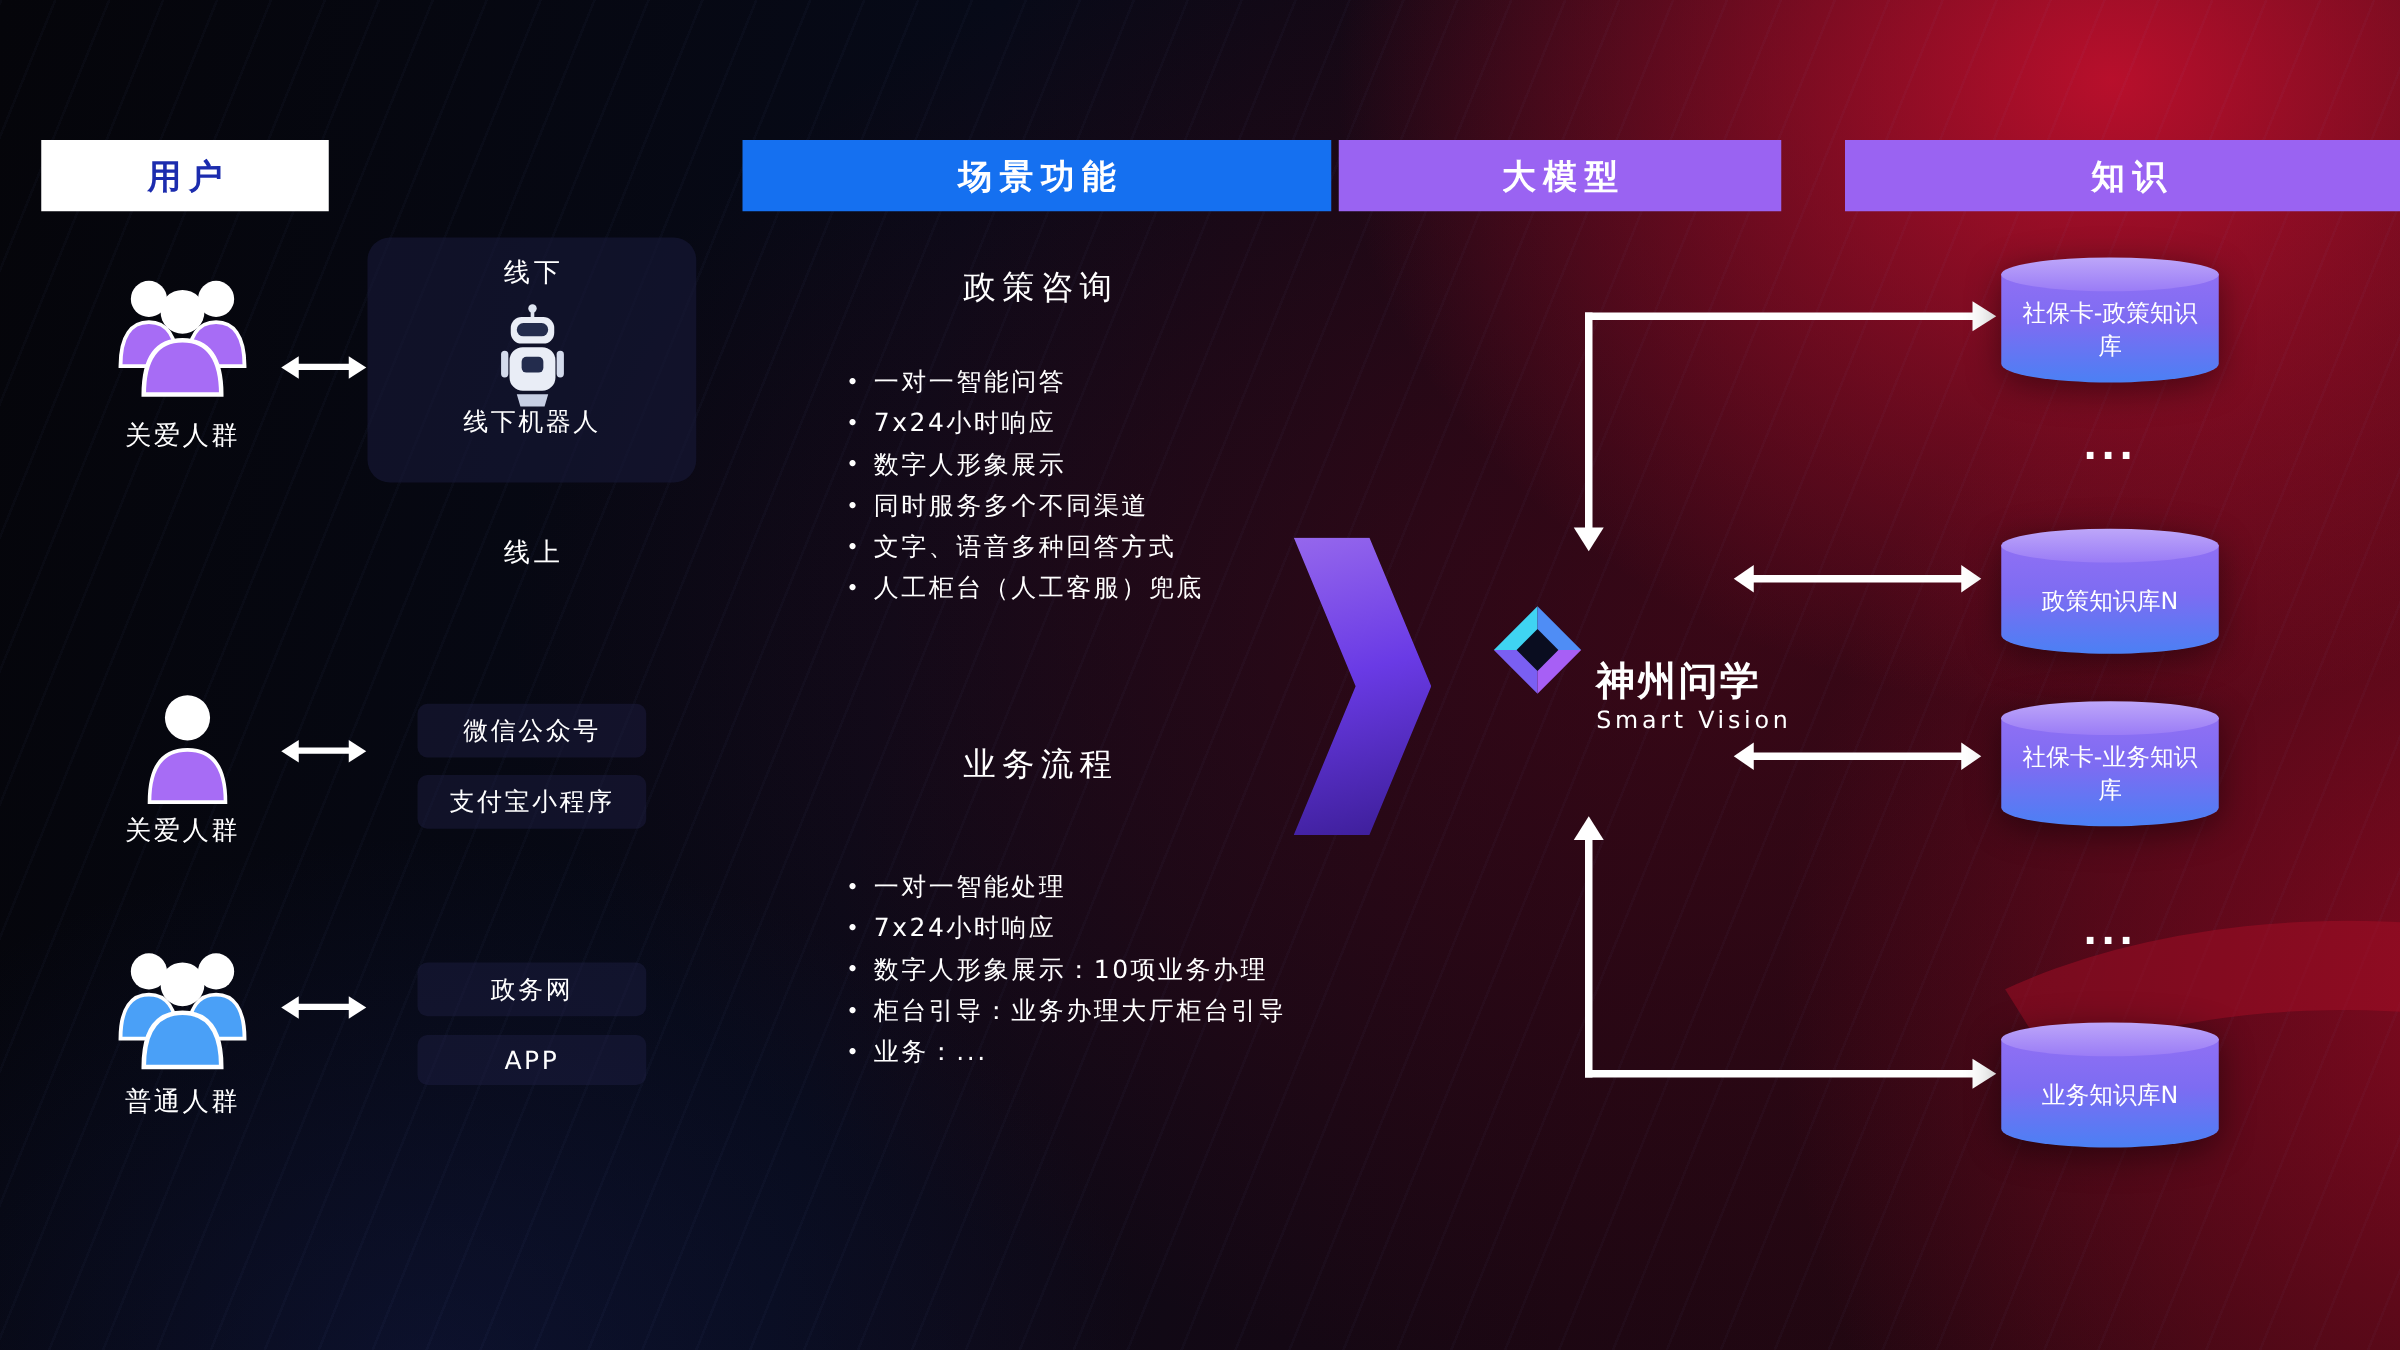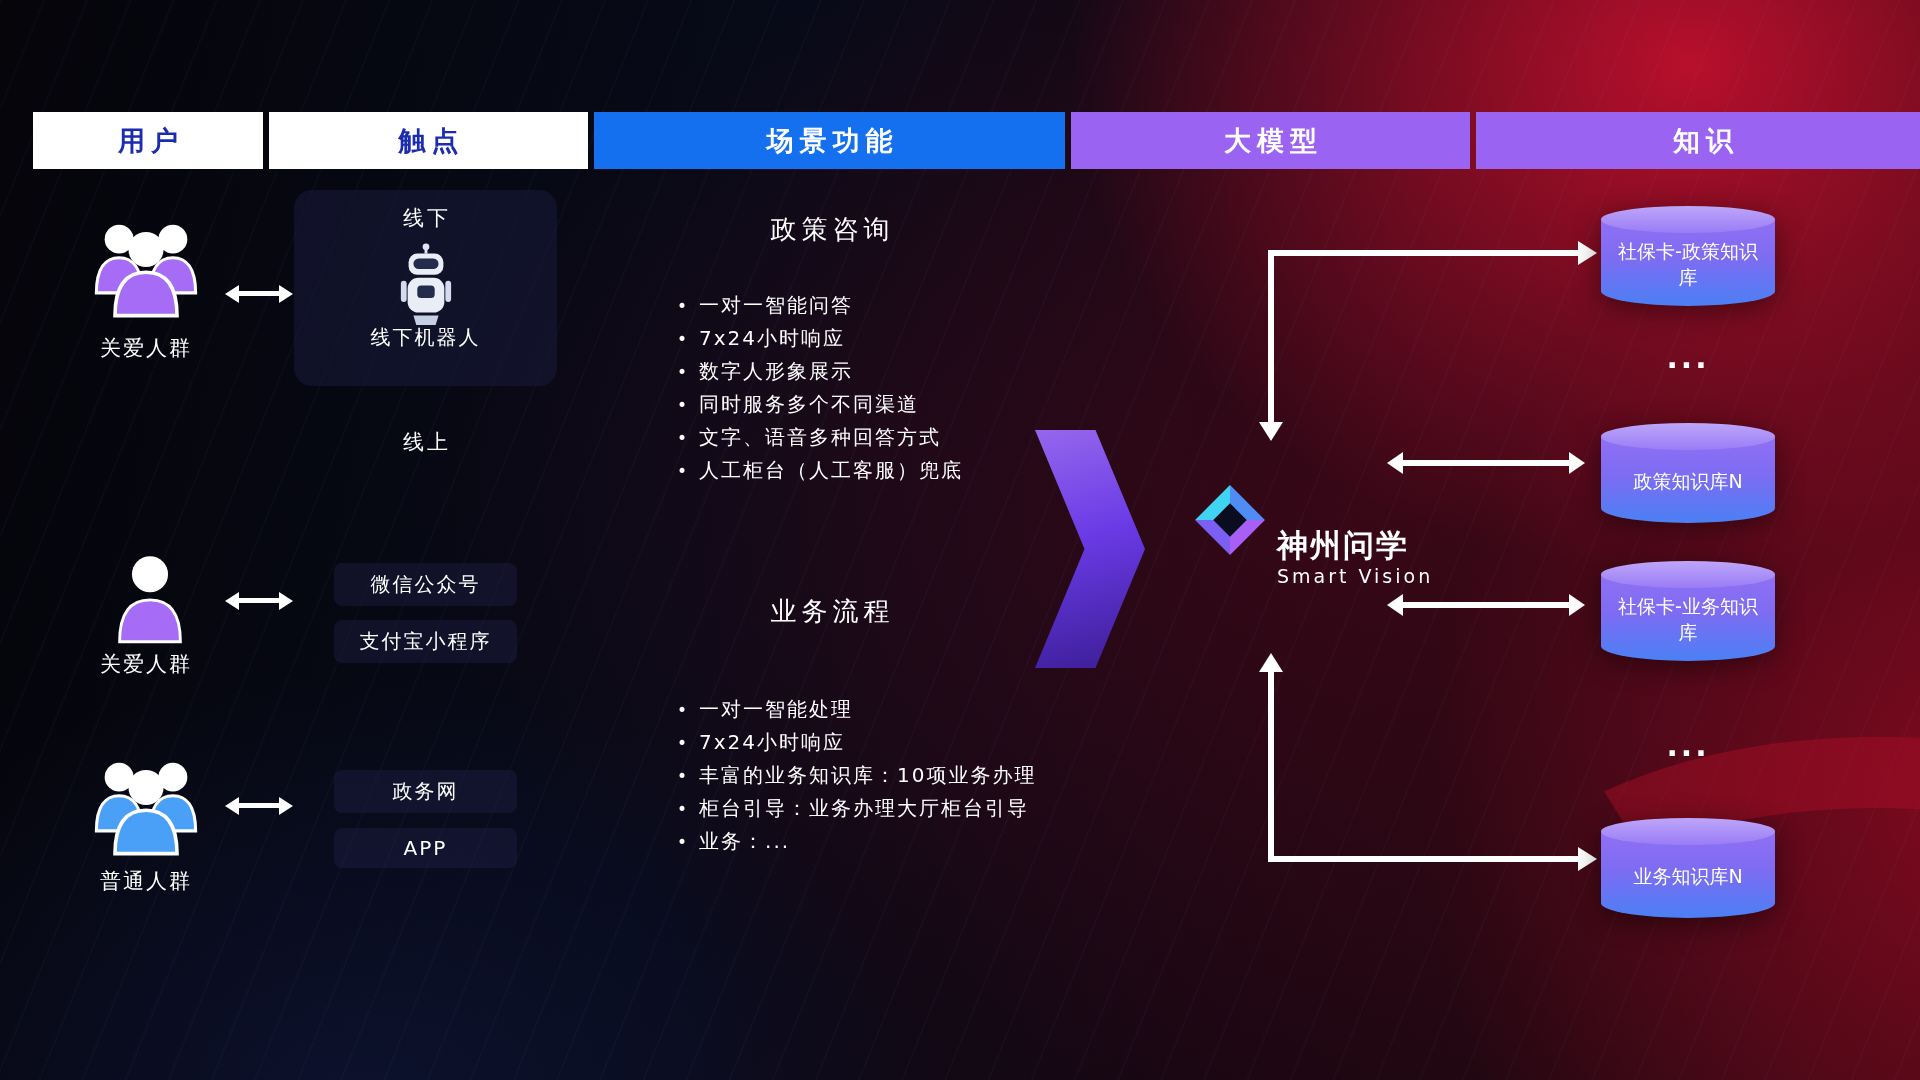--- a/index.html
+++ b/index.html
@@ -96,23 +96,22 @@
   .dots { position:absolute; width:120px; text-align:center; color:#fff; font-size:30px; font-weight:bold; letter-spacing:3px; }
 </style>
 </head>
 <body>
 
 <div class="stage">
   <div class="streaks"></div>
   <div class="swoosh"></div>
 
   <div class="hdr white" style="left:33px;   width:230px;">用户</div>
-  <div class="hdr white" style="left:269px;  width:319px;">触点</div>
   <div class="hdr blue" style="left:594px;  width:471px;">场景功能</div>
-  <div class="hdr purple" style="left:1071px; width:399px;font-family:Liberation Mono, monospace;">大模型</div>
+  <div class="hdr purple" style="left:1071px; width:354px;font-family:Liberation Mono, monospace;">大模型</div>
   <div class="hdr purple" style="left:1476px; width:454px;">知识</div>
 
   <div class="abs icon-wrap purple" style="left:84px; top:214px; width:124px; height:104px;">
     <svg viewBox="0 0 120 100">
       <circle cx="34" cy="24" r="14" fill="#fff"></circle>
       <path d="M12,76 C12,52 21,42 34,42 C47,42 56,52 56,76 Z" fill="currentColor" stroke="#fff" stroke-width="3"></path>
       <circle cx="86" cy="24" r="14" fill="#fff"></circle>
       <path d="M64,76 C64,52 73,42 86,42 C99,42 108,52 108,76 Z" fill="currentColor" stroke="#fff" stroke-width="3"></path>
       <circle cx="60" cy="34" r="17" fill="#fff"></circle>
       <path d="M30,98 C30,66 43,56 60,56 C77,56 90,66 90,98 Z" fill="currentColor" stroke="#fff" stroke-width="3.5"></path>
@@ -173,21 +172,21 @@
     <div class="li">数字人形象展示</div>
     <div class="li">同时服务多个不同渠道</div>
     <div class="li">文字、语音多种回答方式</div>
     <div class="li">人工柜台（人工客服）兜底</div>
   </div>
 
   <div class="sc-title" style="top:594px;">业务流程</div>
   <div class="bullets" style="left:677px; top:665px;margin-top:28px;">
     <div class="li">一对一智能处理</div>
     <div class="li">7x24小时响应</div>
-    <div class="li">丰富的业务知识库：10项业务办理</div>
+    <div class="li">数字人形象展示：10项业务办理</div>
     <div class="li">柜台引导：业务办理大厅柜台引导</div>
     <div class="li">业务：...</div>
   </div>
 
   <div class="flow-arrow"></div>
 
   <div class="logo-icon">
     <svg viewBox="0 0 100 100">
       <polygon points="50,4 4,50 50,50" fill="#3fd4f2"></polygon>
       <polygon points="50,4 96,50 50,50" fill="#4f8df5"></polygon>

